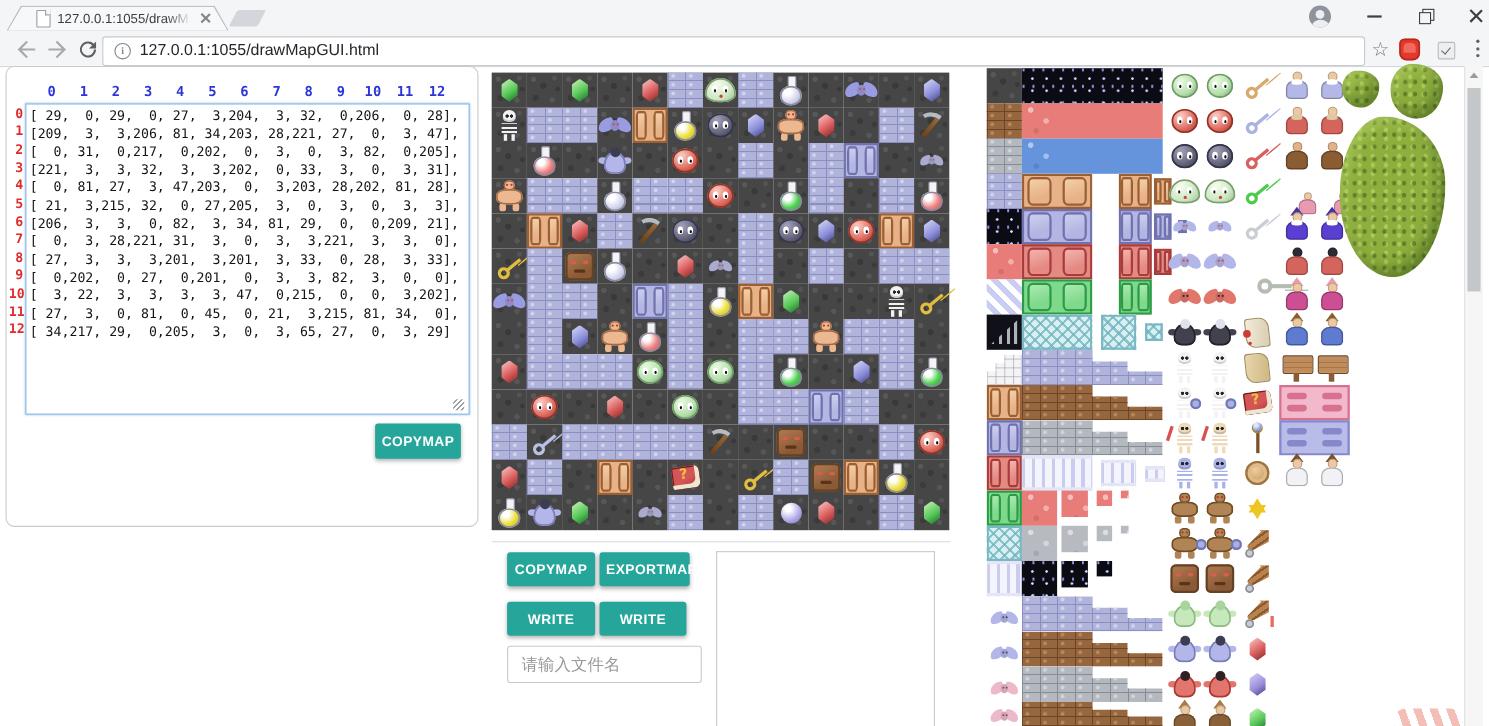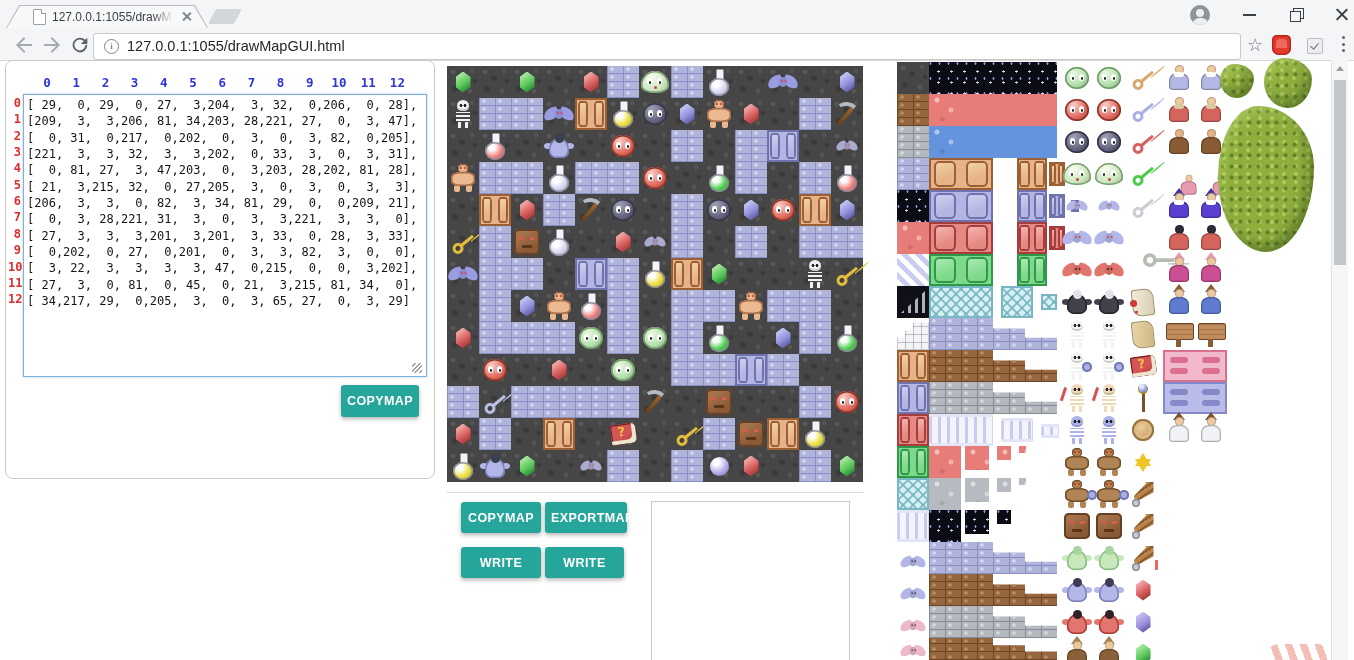--- a/index.html
+++ b/index.html
@@ -825,20 +825,21 @@
       <div class="cell tfloor" style="left: 384px; top: 384px;">
         <span class="gem" style="--hl:#a9e8a0;--c:#57c657;--dk:#237a2e"></span>
       </div>
     </div>
   <div class="hline"></div>
 
   <button class="tealbtn" style="left:461px;top:502px;width:80px;height:31px">COPYMAP</button>
   <button class="tealbtn" style="left:545px;top:502px;width:82px;height:31px">EXPORTMAP</button>
   <button class="tealbtn" style="left:461px;top:547px;width:80px;height:31px">WRITE</button>
   <button class="tealbtn" style="left:545px;top:547px;width:79px;height:31px">WRITE</button>
+  <input id="fname" type="text" placeholder="请输入文件名" style="">
   <div id="outbox"></div>
 
   <div id="palette">
       <div class="pitem tfloor" style="left: 897px; top: 62px; width: 32px; height: 32px;"></div>
       <div class="pitem brick bB" style="left: 897px; top: 94px; width: 32px; height: 32px;"></div>
       <div class="pitem brick bG" style="left: 897px; top: 126px; width: 32px; height: 32px;"></div>
       <div class="pitem brick bL" style="left: 897px; top: 158px; width: 32px; height: 32px;"></div>
       <div class="pitem starry" style="left: 897px; top: 190px; width: 32px; height: 32px;"></div>
       <div class="pitem sqpat" style="left: 897px; top: 222px; width: 32px; height: 32px; --c: #e87c78;"></div>
       <div class="pitem stripes" style="left: 897px; top: 254px; width: 32px; height: 32px;"></div>

